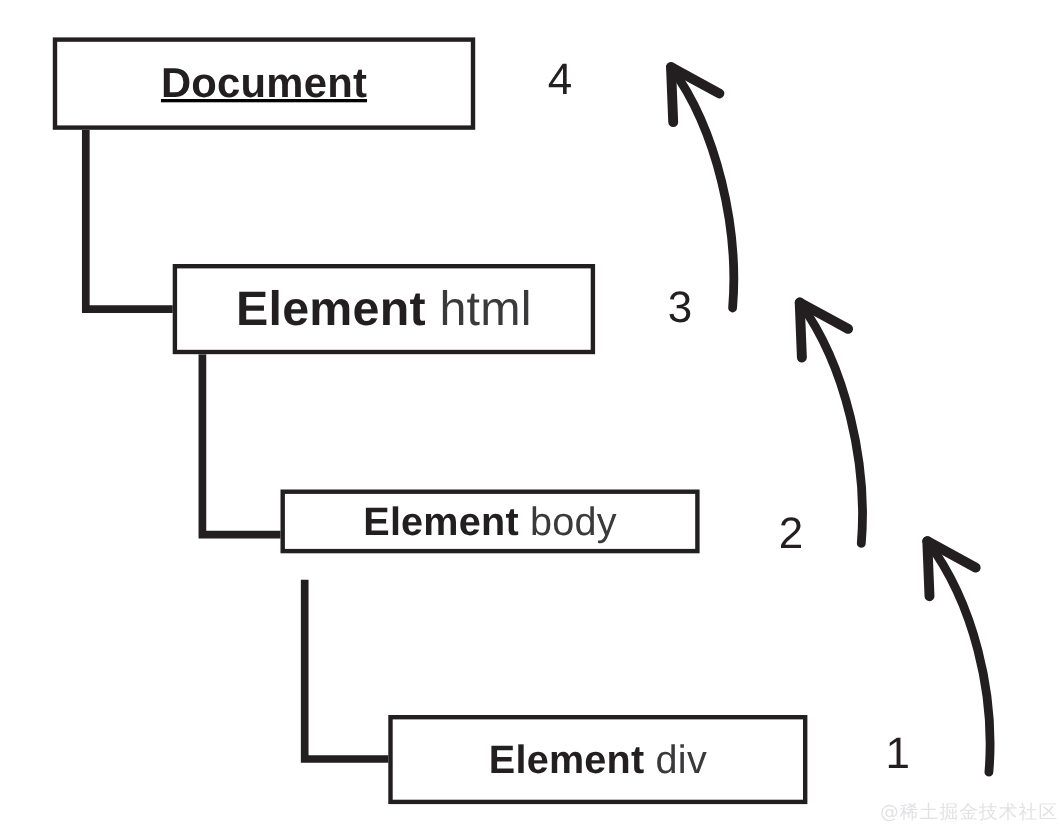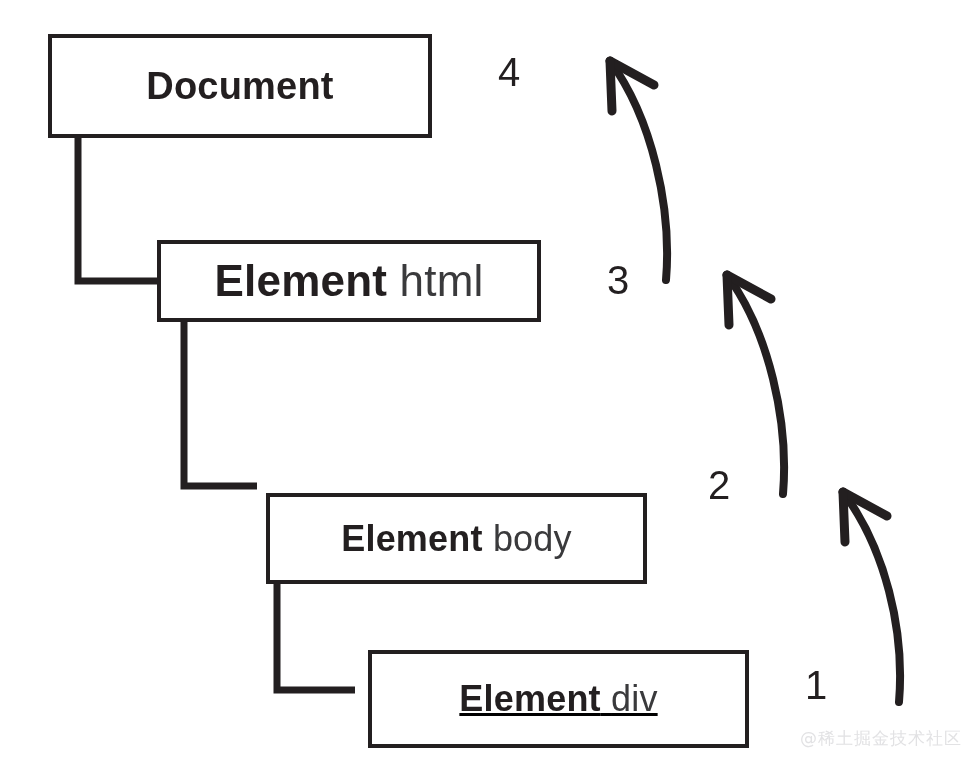--- a/index.html
+++ b/index.html
@@ -90,39 +90,39 @@
         <path d="M 727 275 L 729 325" stroke-width="9"></path>
       </g>
       <g>
         <path d="M 666 280 C 672 208 652 118 610 61"></path>
         <path d="M 610 61 L 654 85" stroke-width="9"></path>
         <path d="M 610 61 L 612 111" stroke-width="9"></path>
       </g>
     </g>
   </svg>
 
-  <div class="node-box" style="left:48px; top:34px; width:384px; height:104px;">
+  <div class="node-box" style="left:48px; top:34px; width:384px; height:84px;text-decoration:underline;">
     <span class="node-label" style="font-size:38px;">
       <span class="strong">Document</span>
     </span>
   </div>
 
   <div class="node-box" style="left:157px; top:240px; width:384px; height:82px;">
     <span class="node-label" style="font-size:44px;">
       <span class="strong">Element</span><span> </span><span class="light">html</span>
     </span>
   </div>
 
-  <div class="node-box" style="left:266px; top:445px; width:381px; height:91px;margin-top:48px;">
+  <div class="node-box" style="left:255px; top:445px; width:381px; height:58px;">
     <span class="node-label" style="font-size:36px;">
       <span class="strong">Element</span><span> </span><span class="light">body</span>
     </span>
   </div>
 
-  <div class="node-box" style="left:368px; top:650px; width:381px; height:98px;text-decoration:underline;">
+  <div class="node-box" style="left:353px; top:650px; width:381px; height:81px;">
     <span class="node-label" style="font-size:36px;">
       <span class="strong">Element</span><span> </span><span class="light">div</span>
     </span>
   </div>
 
   <div class="step-number" style="left:805px; top:663px; font-size:40px;">1</div>
   <div class="step-number" style="left:708px; top:463px; font-size:40px;">2</div>
   <div class="step-number" style="left:607px; top:258px; font-size:40px;">3</div>
   <div class="step-number" style="left:498px; top:50px; font-size:40px;">4</div>
 

